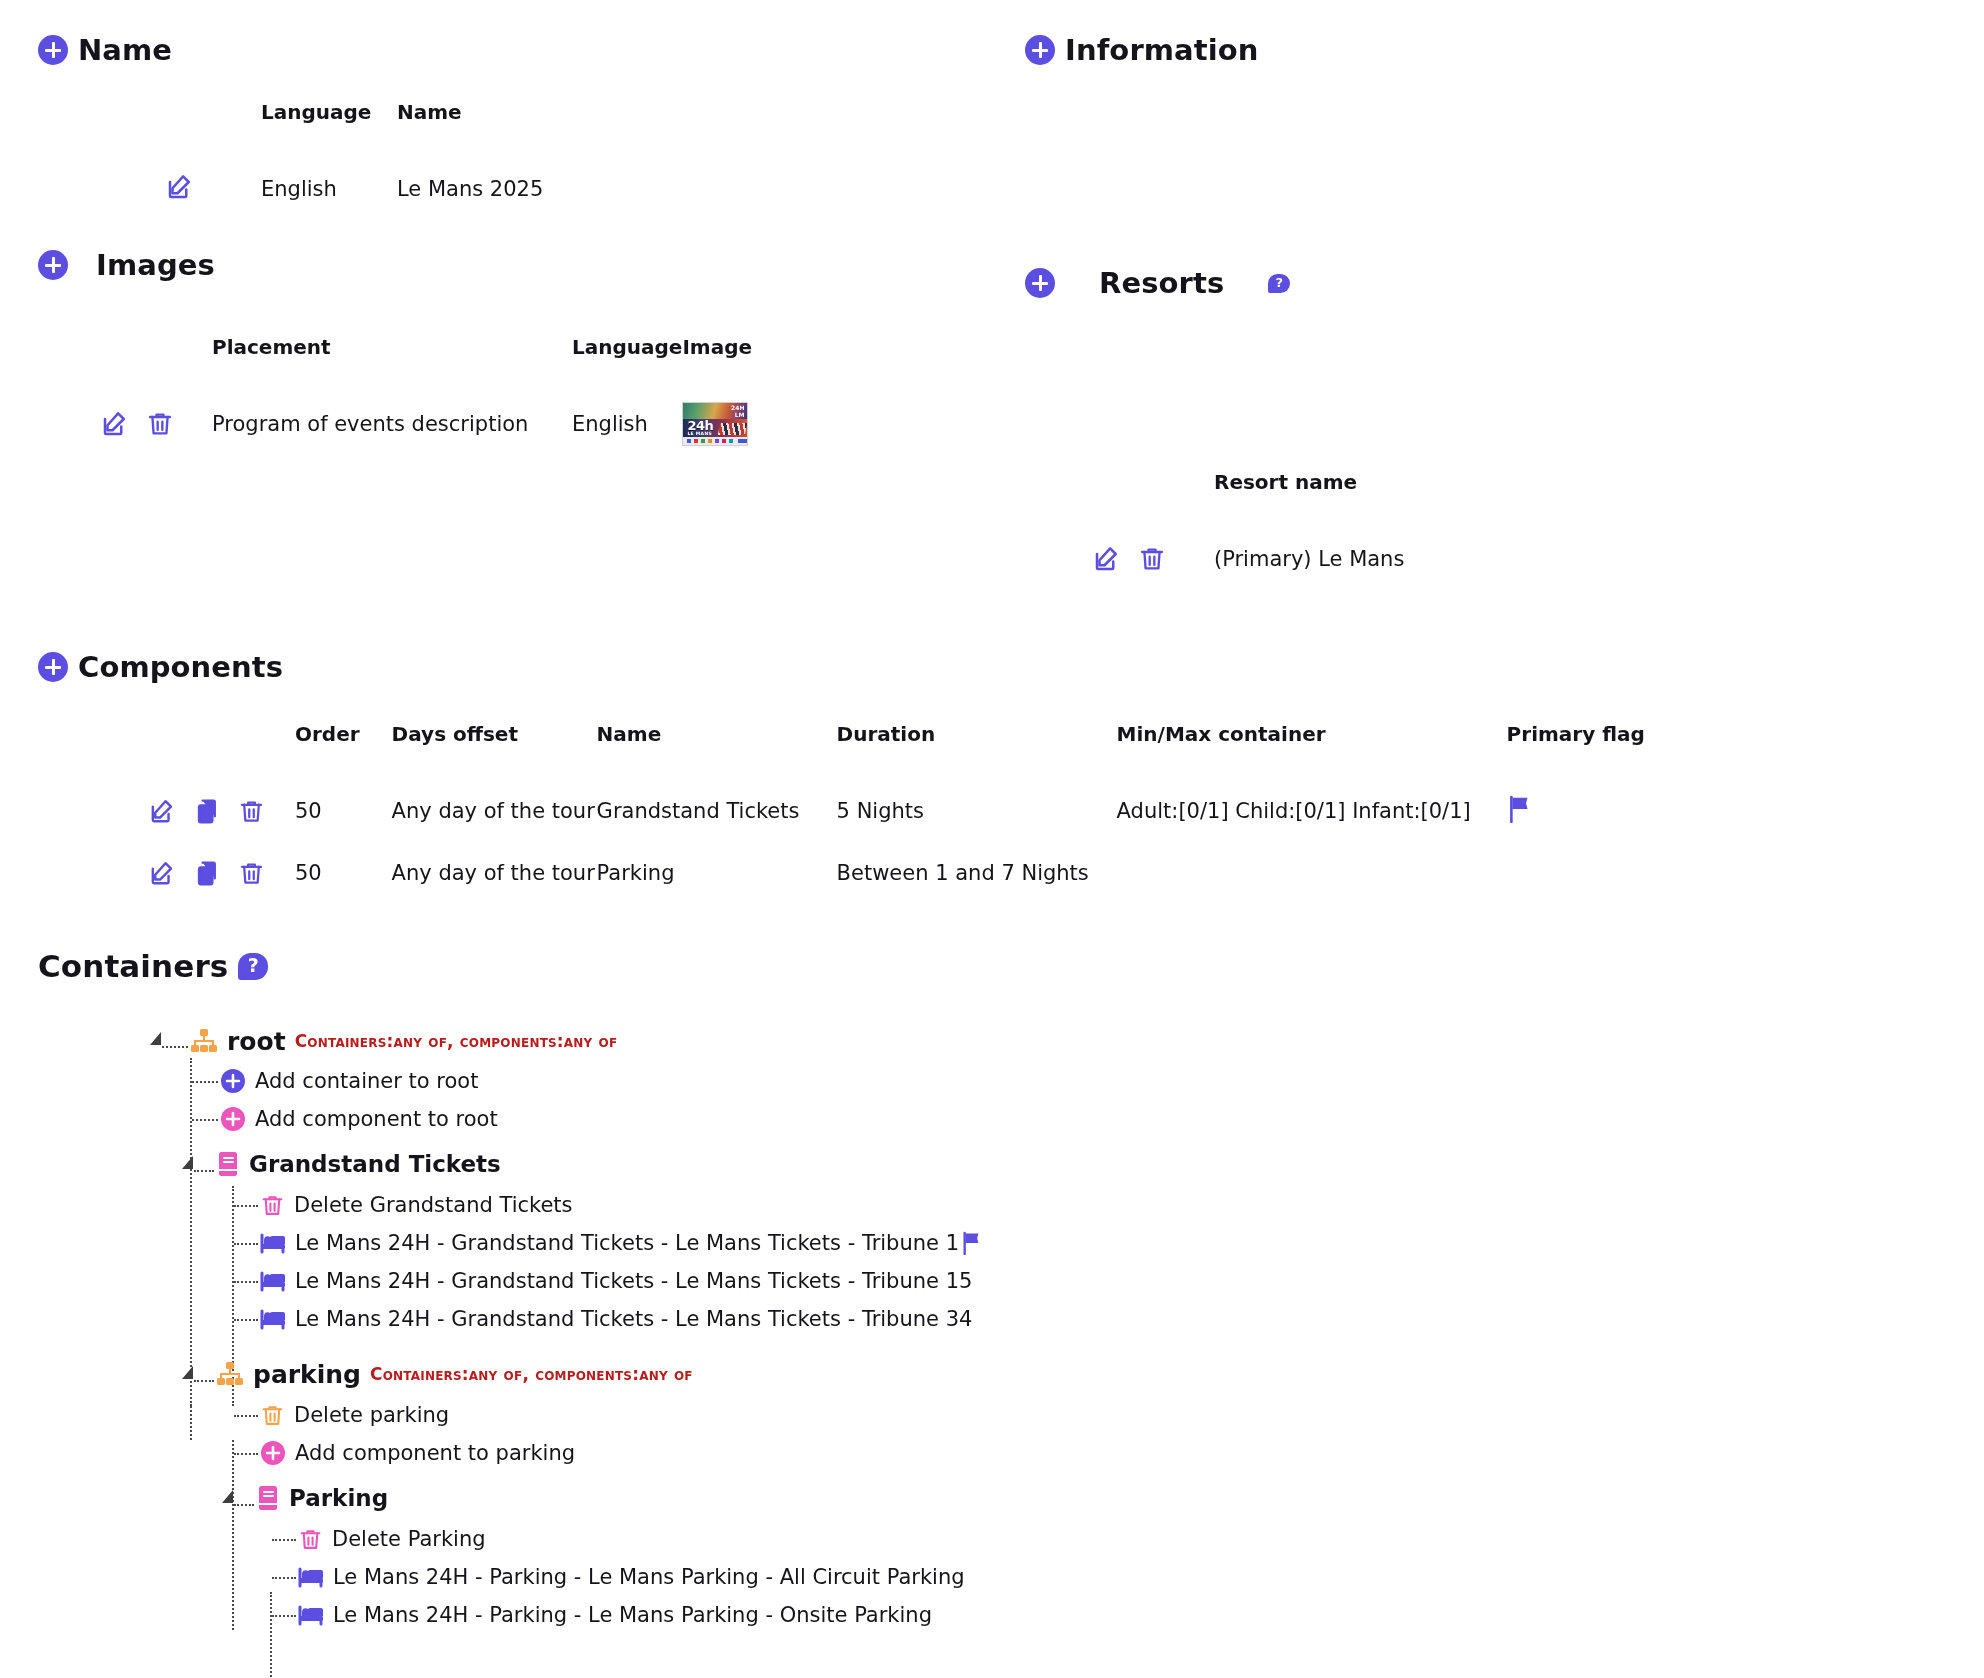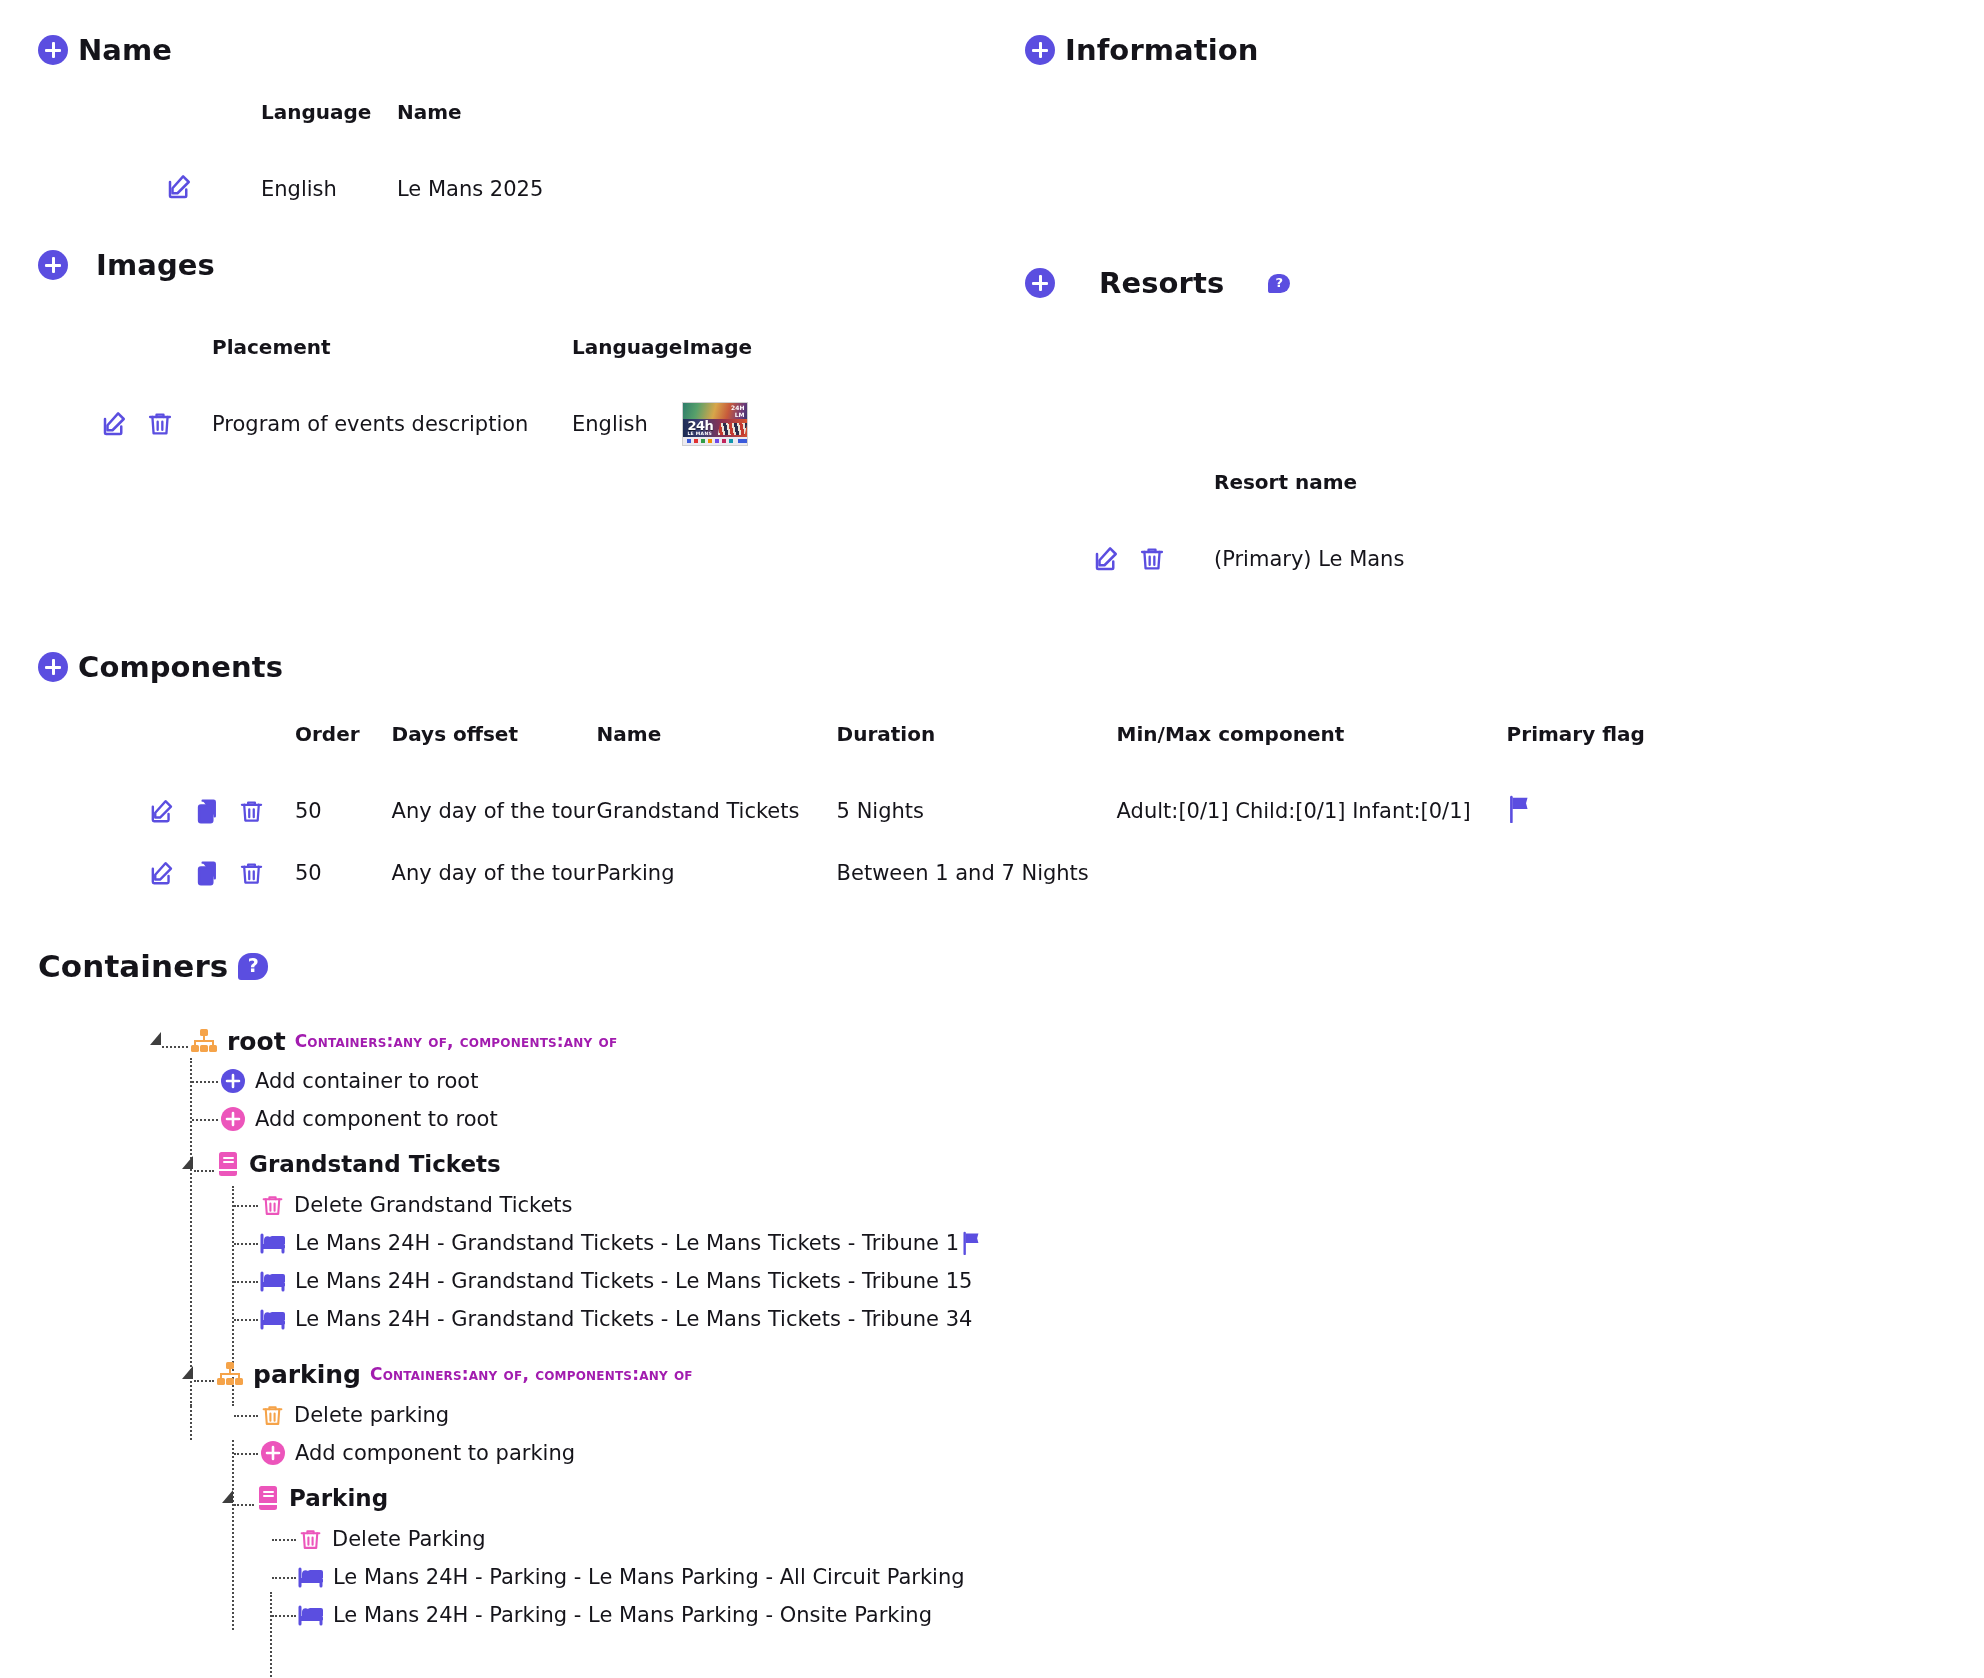--- a/index.html
+++ b/index.html
@@ -104,21 +104,21 @@
   
   .tree { font-size: 0; }
   .tnode { position: relative; display: flex; align-items: center; height: 38px; }
   .tnode .lbl {
     font-size: 21px; font-weight: 400; white-space: nowrap; color: #15141a;
   }
   .tnode.bold .lbl { font-size: 23px; font-weight: 700; }
   .tnode.root-lbl .lbl { font-size: 25px; font-weight: 700; }
   .smallcaps {
     font-size: 17px; font-weight: 700; font-variant: small-caps;
-    text-transform: lowercase; margin-left: 9px; color: #a21caf;
+    text-transform: lowercase; margin-left: 9px; color: #b91c1c;
     letter-spacing: .2px;
   }
   .smallcaps::first-letter { text-transform: uppercase; }
   .tnode .ticon { margin-right: 9px; line-height: 0; flex: 0 0 auto; }
   .flagmark { margin-left: 2px; line-height: 0; display: inline-block; vertical-align: -2px; }
 
   
   .vline {
     position: absolute; width: 0; border-left: 2px dotted #4a4a4a;
   }
@@ -278,21 +278,21 @@
   </div>
 
   <table class="tbl" style="position:absolute;left:148px;top:722px;">
     <thead>
       <tr>
         <th style="width:147px;"></th>
         <th style="width:62px;" class="num">Order</th>
         <th style="width:237px;padding-left:32px;">Days offset</th>
         <th style="width:240px;">Name</th>
         <th style="width:280px;">Duration</th>
-        <th style="width:390px;">Min/Max component</th>
+        <th style="width:390px;">Min/Max container</th>
         <th>Primary flag</th>
       </tr>
     </thead>
     <tbody>
       <tr>
         <td>
           <div class="icon-row">
             <span class="ic">
               <svg width="29" height="29" viewBox="0 0 24 24" fill="none" stroke="#5b4ee0" stroke-width="2" stroke-linecap="round" stroke-linejoin="round">
                 <path d="M4 8v11a1 1 0 0 0 1 1h11a1 1 0 0 0 1-1v-5"></path>

